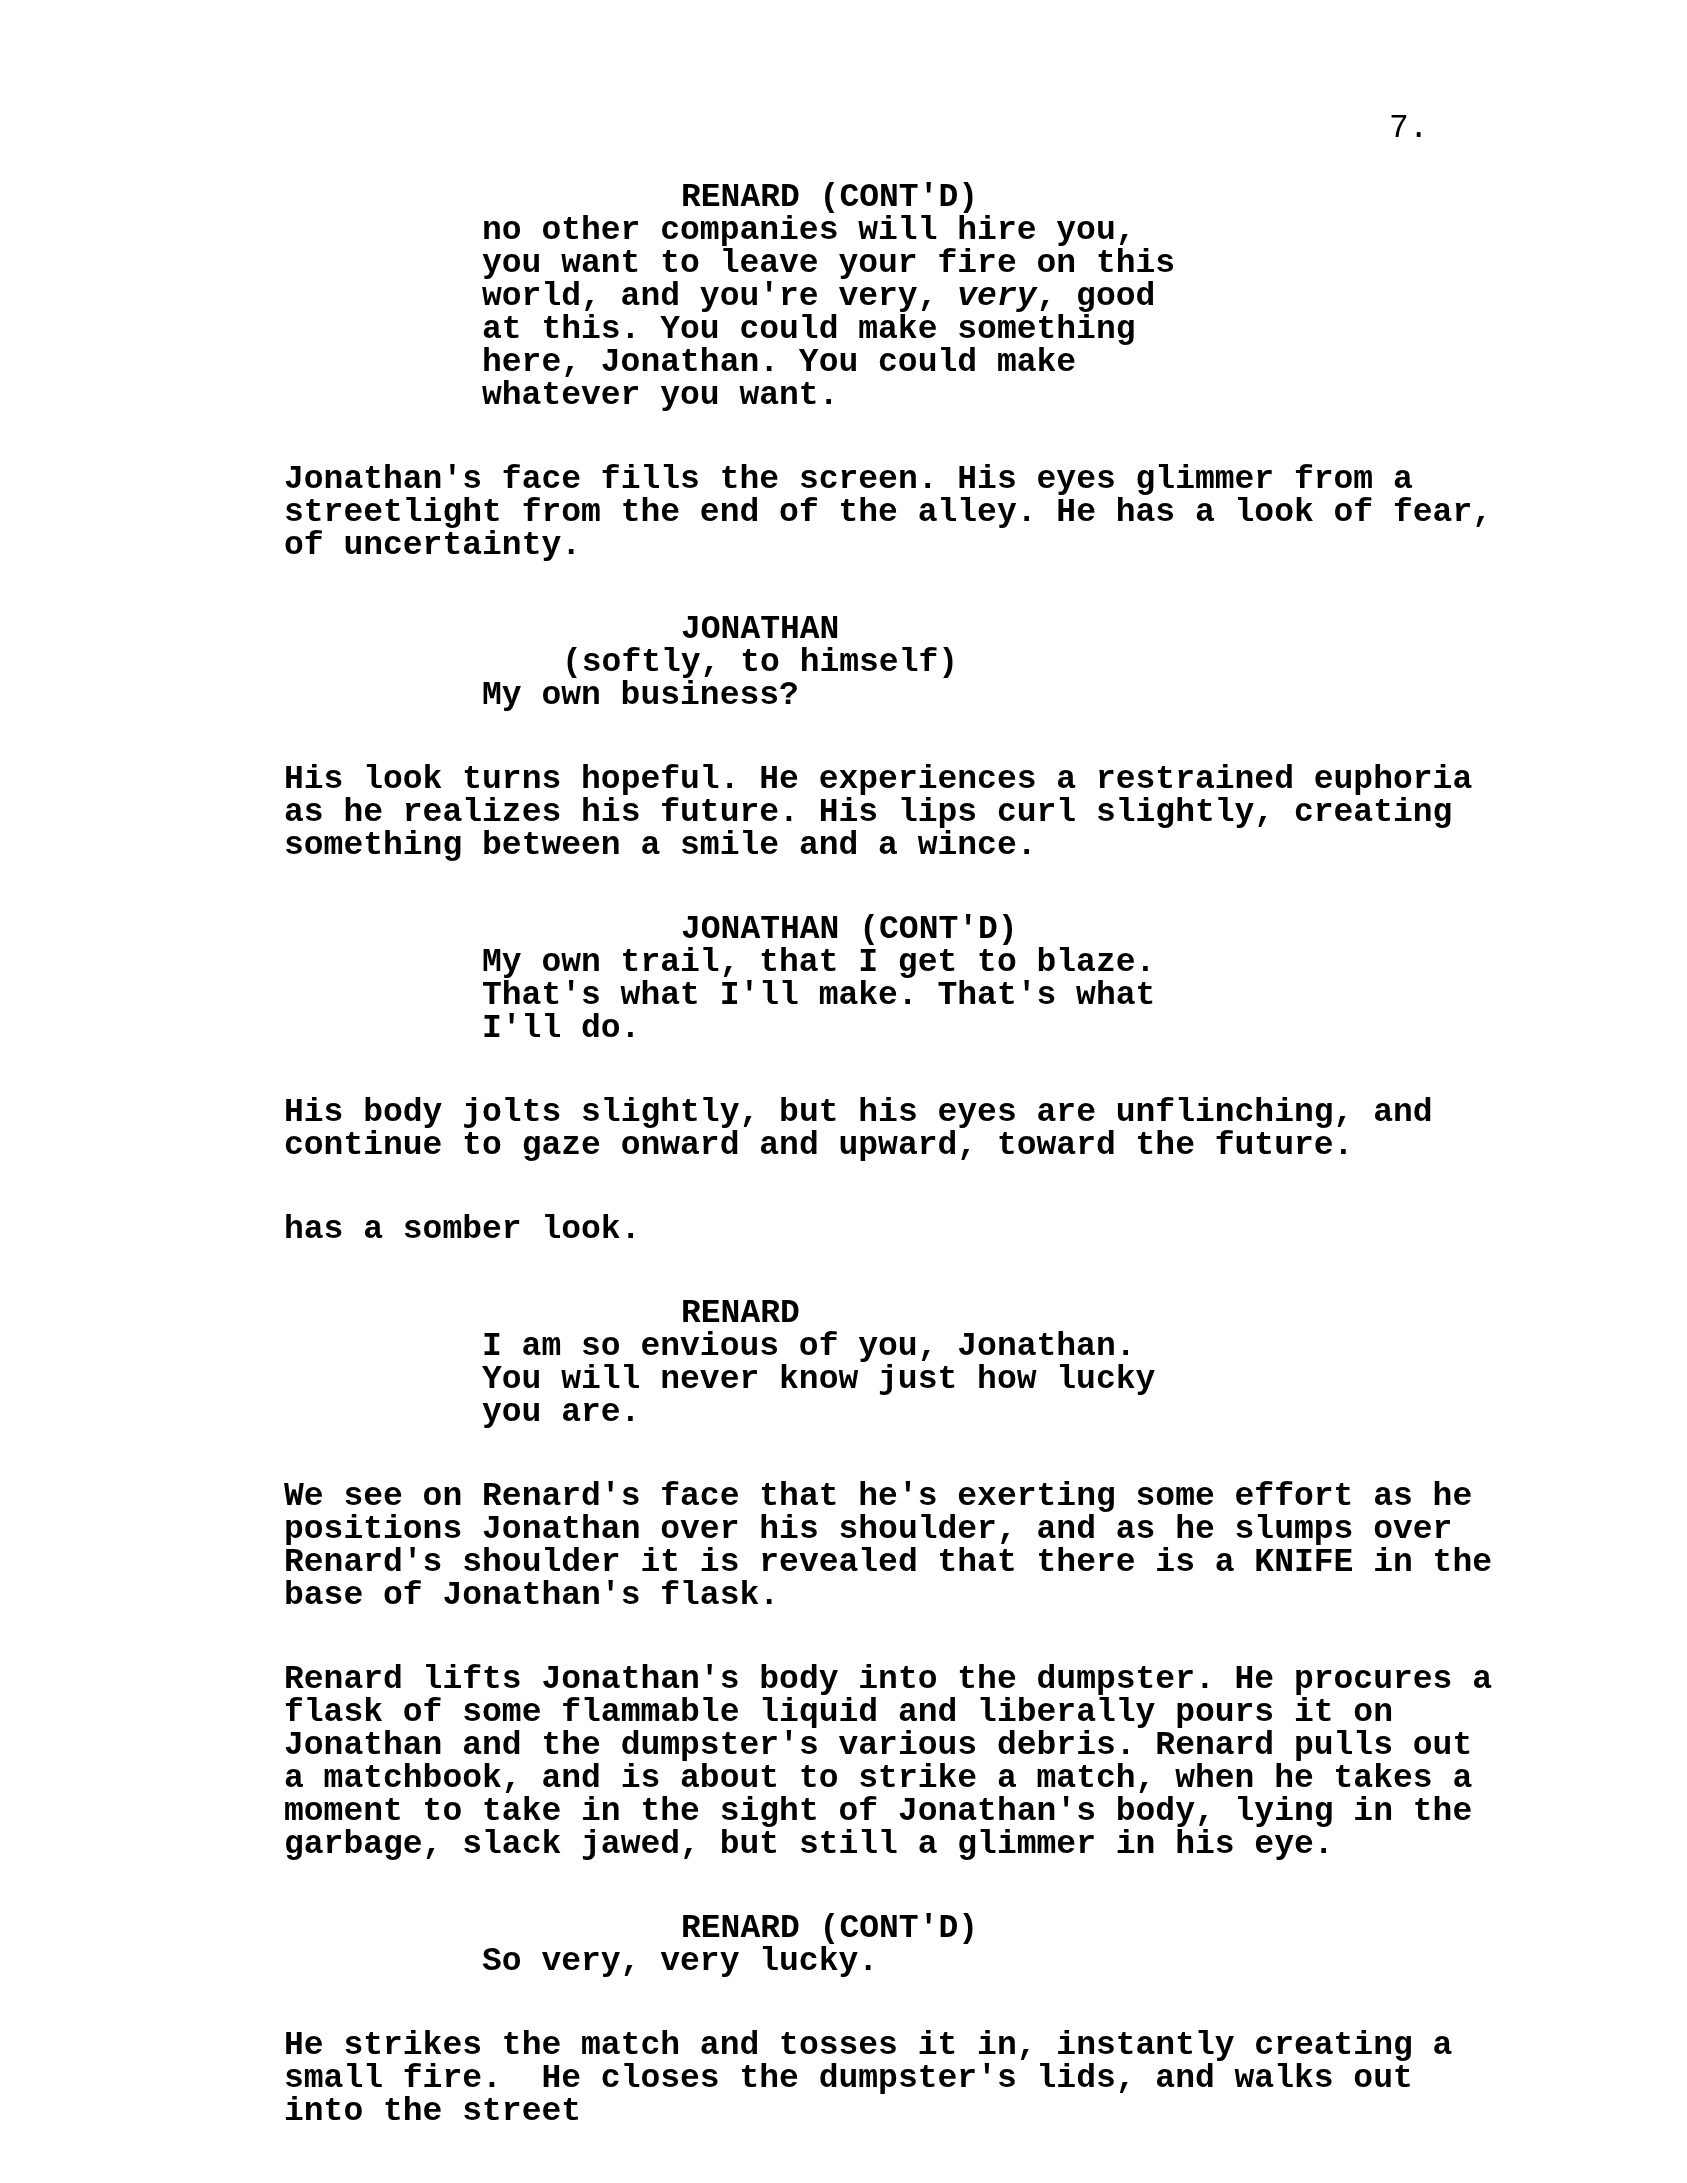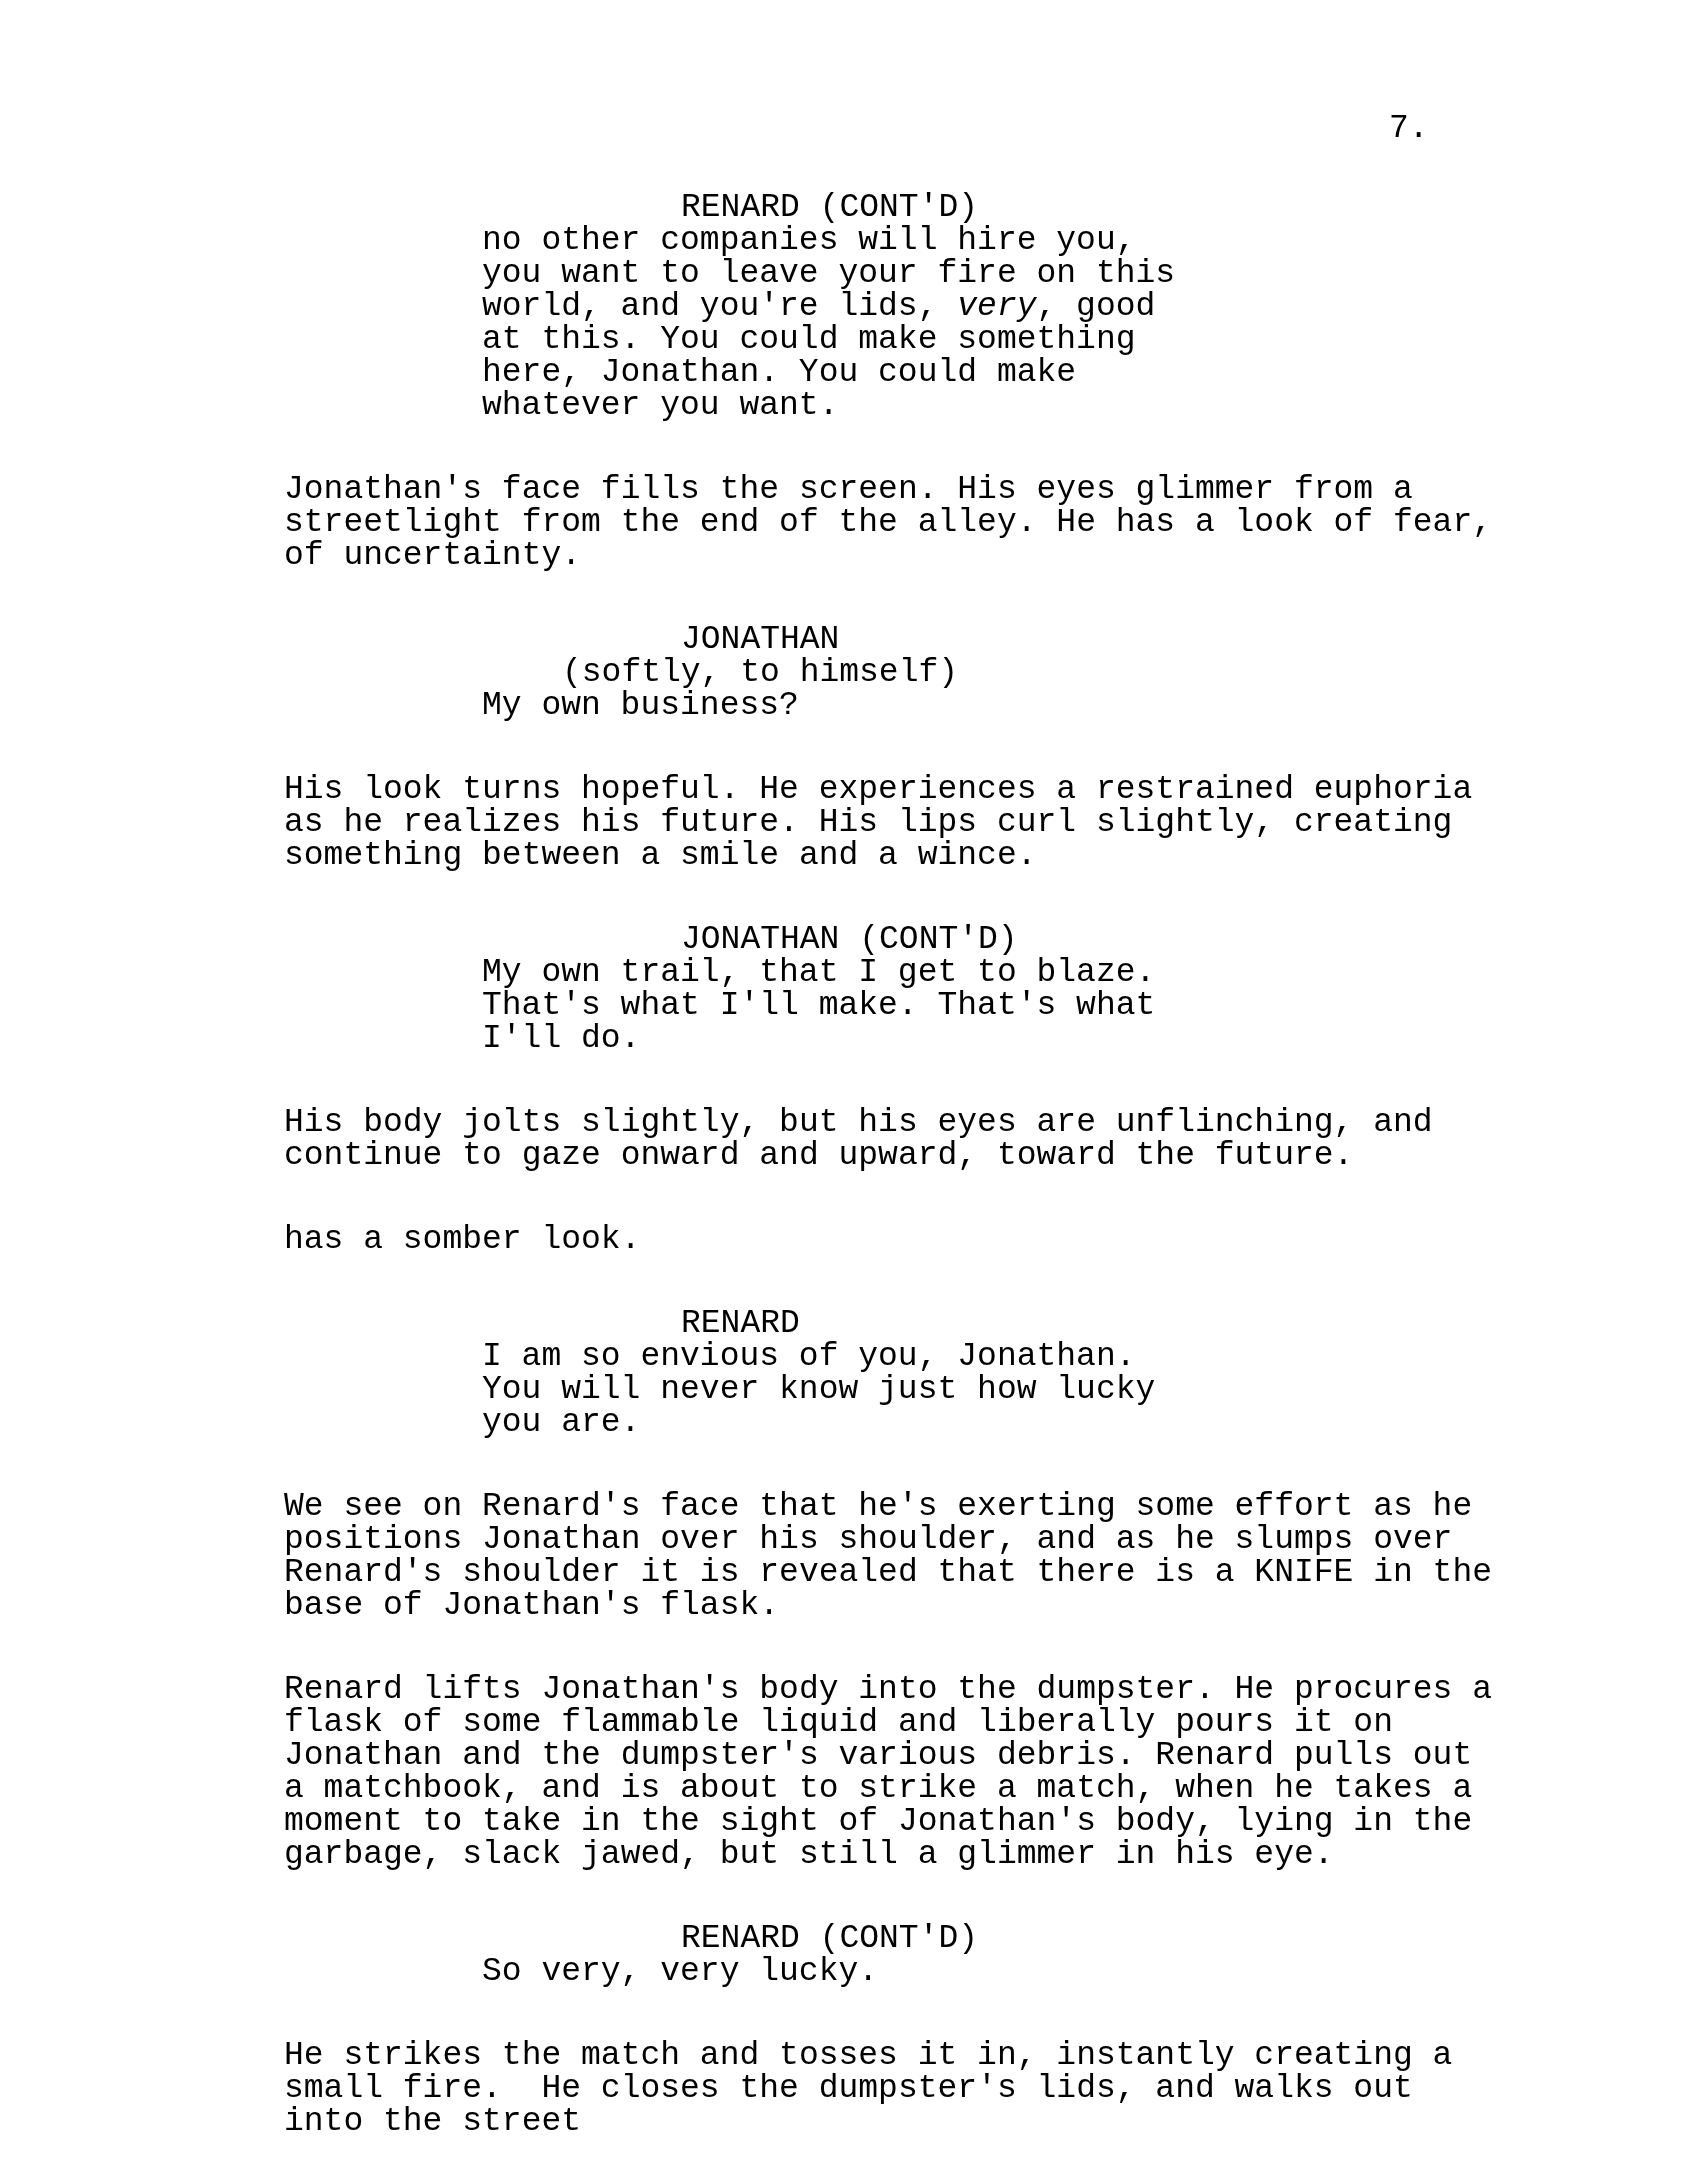--- a/index.html
+++ b/index.html
@@ -24,43 +24,44 @@
   }
   .page-number {
     position: absolute;
     left: 1389px;
     top: 112px;
     white-space: pre;
   }
   .content {
     position: absolute;
     left: 284px;
-    top: 191px;
+    top: 181px;
     width: 1310px;
+    font-weight: bold;
   }
   .block { margin-top: 51px; }
   .block:first-child { margin-top: 0; }
   .line { white-space: pre; }
   .character { margin-left: 397px; }
   .parenthetical { margin-left: 278px; }
   .dialogue > .line { margin-left: 198px; }
   .italic { font-style: italic; }
 </style>
 </head>
 <body>
 
 <div class="page">
   <div class="page-number">7.</div>
   <div class="content">
       <div class="block speech">
         <div class="line character">RENARD (CONT'D)</div>
         <div class="dialogue">
           <div class="line"><span>no other companies will hire you,</span></div>
           <div class="line"><span>you want to leave your fire on this</span></div>
-          <div class="line"><span>world, and you're lids, </span><span class="italic">very</span><span>, good</span></div>
+          <div class="line"><span>world, and you're very, </span><span class="italic">very</span><span>, good</span></div>
           <div class="line"><span>at this. You could make something</span></div>
           <div class="line"><span>here, Jonathan. You could make</span></div>
           <div class="line"><span>whatever you want.</span></div>
         </div>
       </div>
       <div class="block action">
         <div class="line"><span>Jonathan's face fills the screen. His eyes glimmer from a</span></div>
         <div class="line"><span>streetlight from the end of the alley. He has a look of fear,</span></div>
         <div class="line"><span>of uncertainty.</span></div>
       </div>

